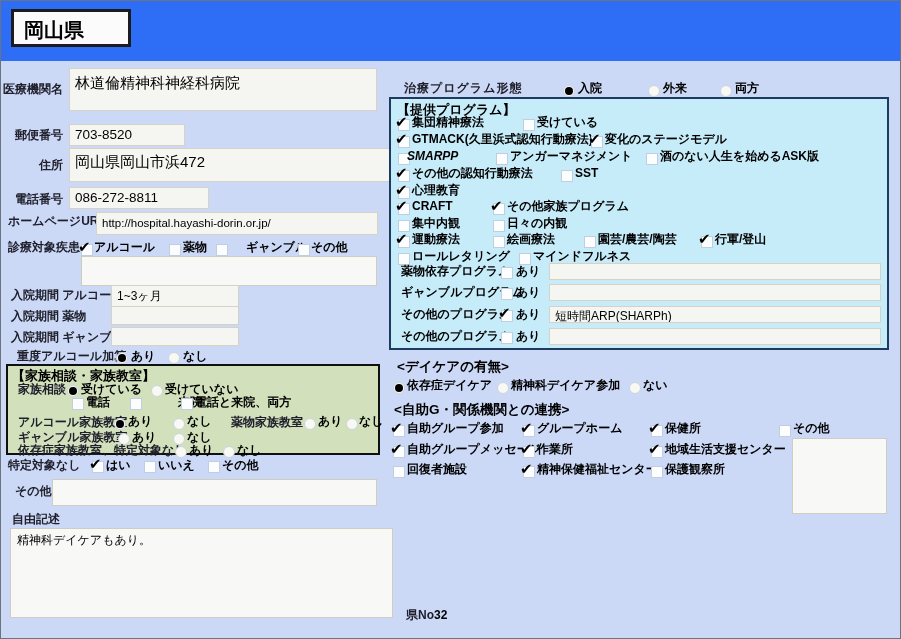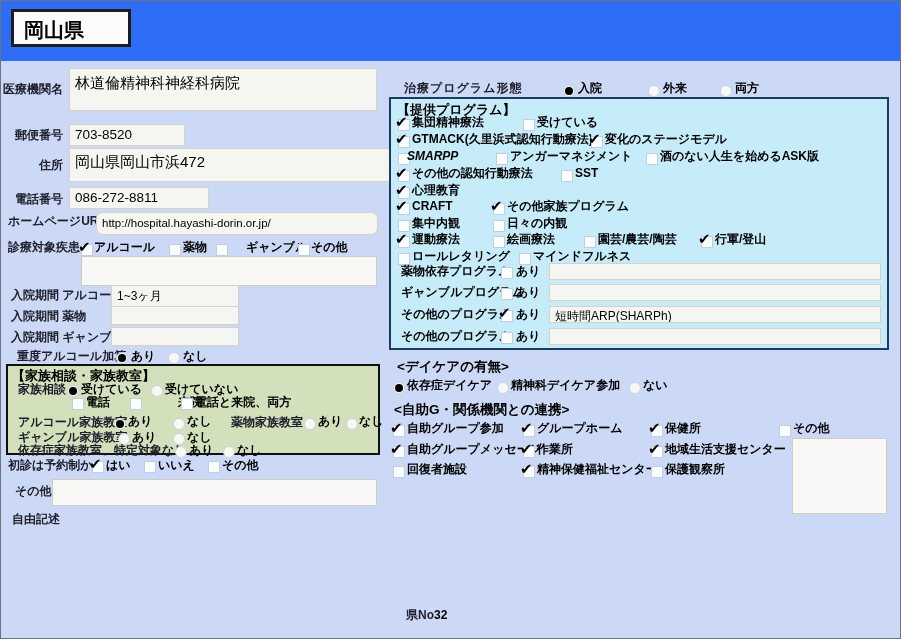--- a/index.html
+++ b/index.html
@@ -21,21 +21,21 @@
   .cb.on::after{content:"✔";position:absolute;left:-4px;top:-7px;font-size:15px;font-weight:bold;color:#000;}
   .rd{position:absolute;width:12px;height:12px;border-radius:50%;background:#f8f9f2;
       border:1px solid #ccd4de;box-sizing:border-box;}
   .rd.on::after{content:"";position:absolute;left:1px;top:1px;width:8px;height:8px;border-radius:50%;background:#000;}
   .green-box{position:absolute;left:5px;top:363px;width:374px;height:91px;background:#d2e1bc;
       border:2px solid #101010;box-sizing:border-box;}
   .cyan-box{position:absolute;left:388px;top:96px;width:500px;height:253px;background:#c7ecf9;
       border:2px solid #1d3a5f;box-sizing:border-box;}
   .big{font-size:15px;}
   .mid{font-size:13.5px;}
-  .sml{font-size:11.5px;border-radius:7px;}
+  .sml{font-size:11.5px;}
 </style>
 </head>
 <body>
 
 <div class="page">
 
   <div class="header">
     <div class="pref-box">岡山県</div>
   </div>
 
@@ -114,32 +114,33 @@
     <span class="blb" style="left:186px;top:430px;">なし</span>
 
     <span class="lb" style="left:17px;top:443px;">依存症家族教室、特定対象なし</span>
     <span class="rd" style="left:174px;top:445px;"></span>
     <span class="blb" style="left:188px;top:443px;">あり</span>
     <span class="rd" style="left:222px;top:445px;"></span>
     <span class="blb" style="left:236px;top:443px;">なし</span>
   </div>
 
   <div>
-    <span class="lb" style="left:7px;top:458px;">初診は予約制か</span>
+    <span class="lb" style="left:7px;top:458px;">特定対象なし</span>
     <span class="cb on" style="left:91px;top:460px;"></span>
     <span class="blb" style="left:105px;top:458px;">はい</span>
     <span class="cb" style="left:143px;top:460px;"></span>
     <span class="blb" style="left:157px;top:458px;">いいえ</span>
     <span class="cb" style="left:207px;top:460px;"></span>
     <span class="blb" style="left:221px;top:458px;">その他</span>
   </div>
 
   <span class="lb" style="left:14px;top:484px;">その他</span>
   <div class="area" style="left:51px;top:478px;width:325px;height:27px;"></div>
   <span class="lb" style="left:11px;top:512px;">自由記述</span>
+  <div class="area" style="left:9px;top:527px;width:383px;height:90px;">精神科デイケアもあり。</div>
 
   <span class="lb" style="left:405px;top:608px;">県No</span>
   <span class="blb" style="left:433px;top:608px;">32</span>
 
   <span class="lb" style="left:403px;top:81px;letter-spacing:1px;">治療プログラム形態</span>
   <span class="rd on" style="left:562px;top:84px;"></span>
   <span class="blb" style="left:577px;top:81px;">入院</span>
   <span class="rd" style="left:647px;top:84px;"></span>
   <span class="blb" style="left:662px;top:81px;">外来</span>
   <span class="rd" style="left:719px;top:84px;"></span>

